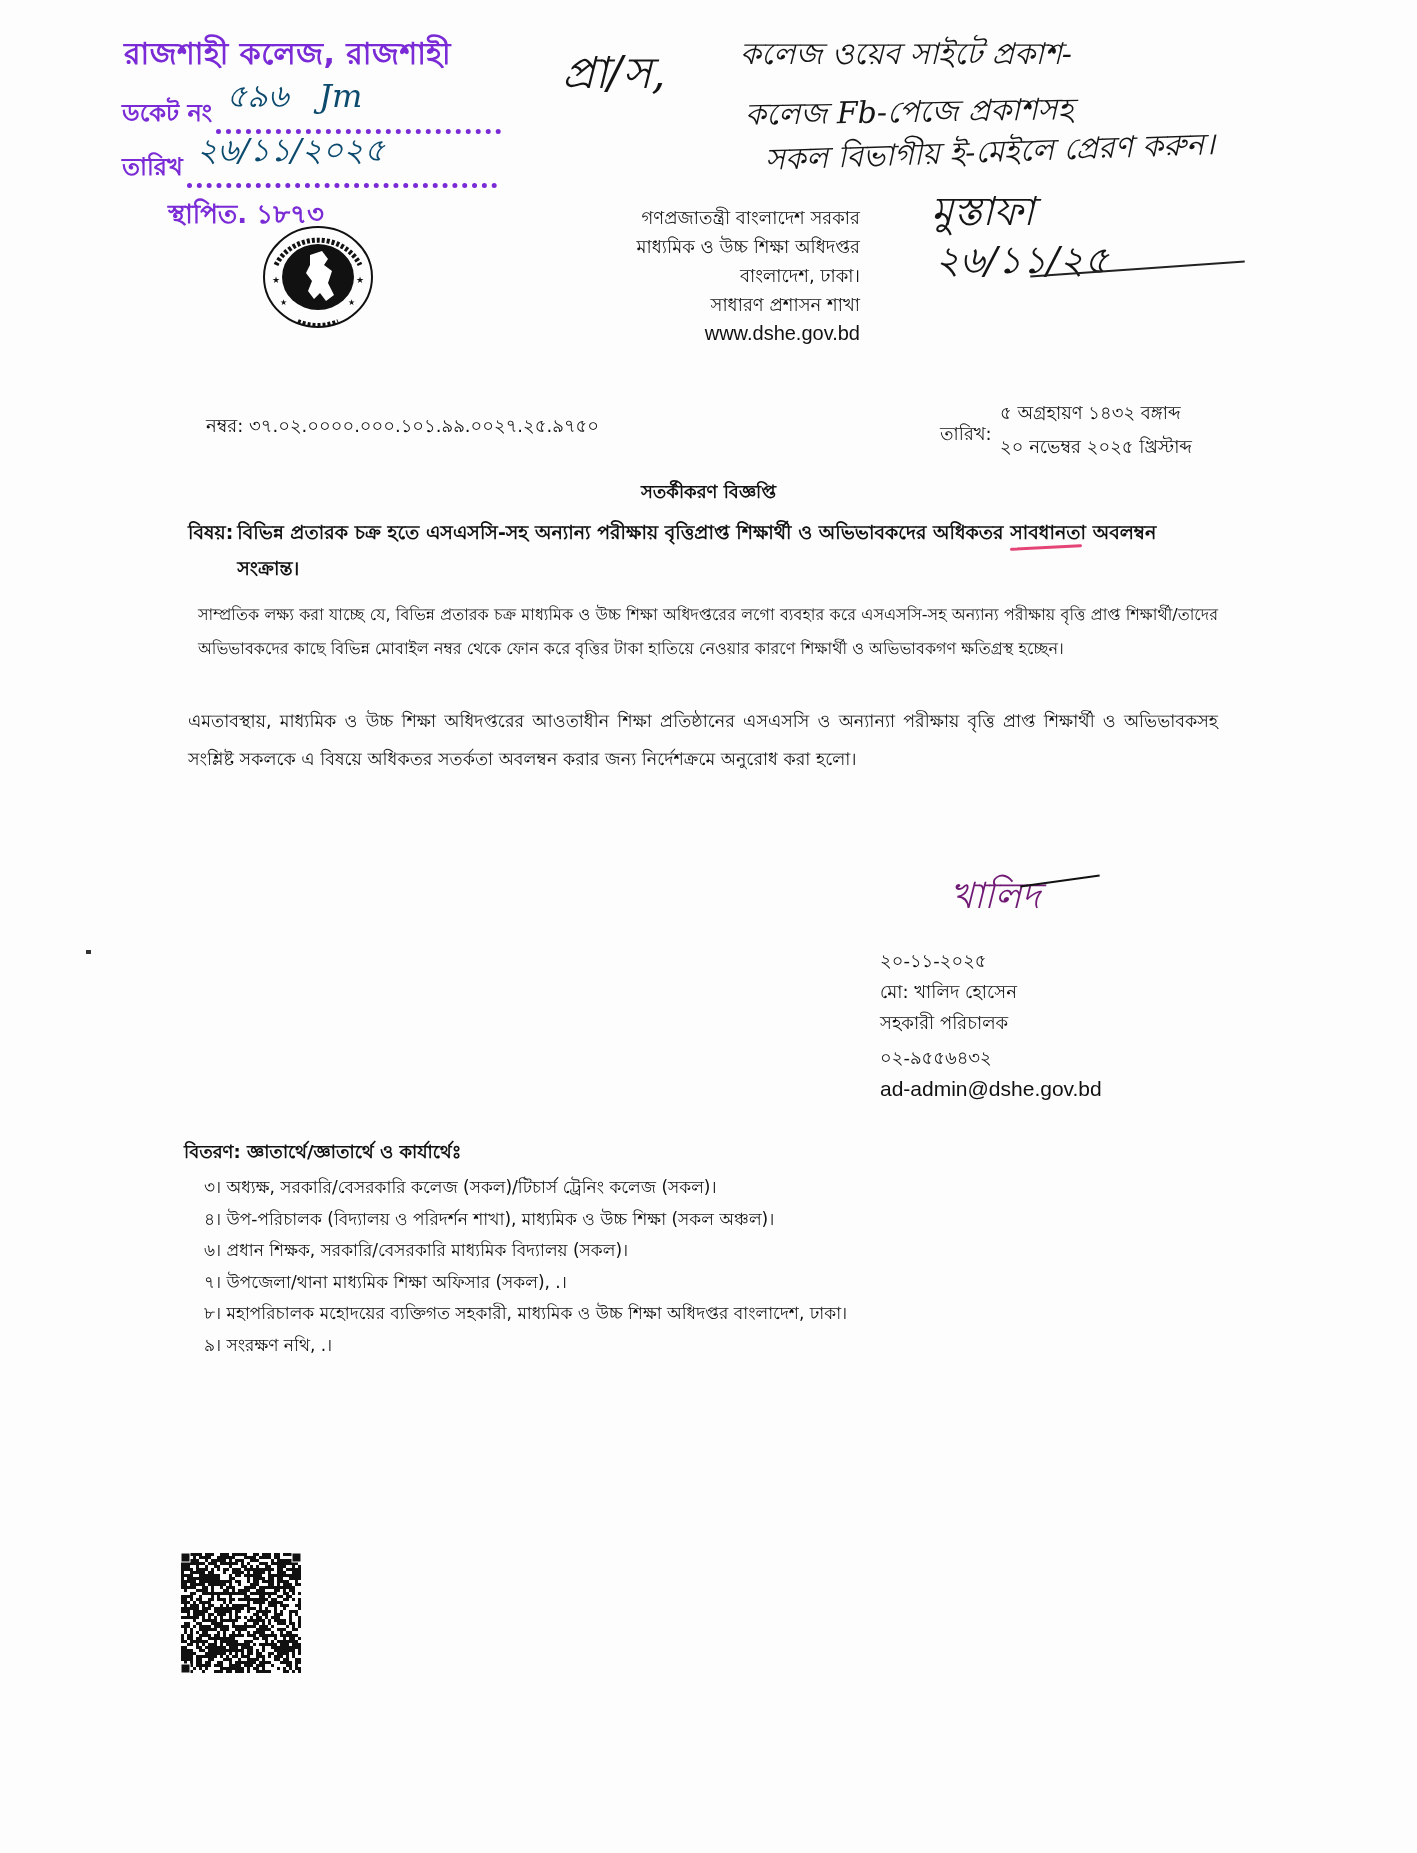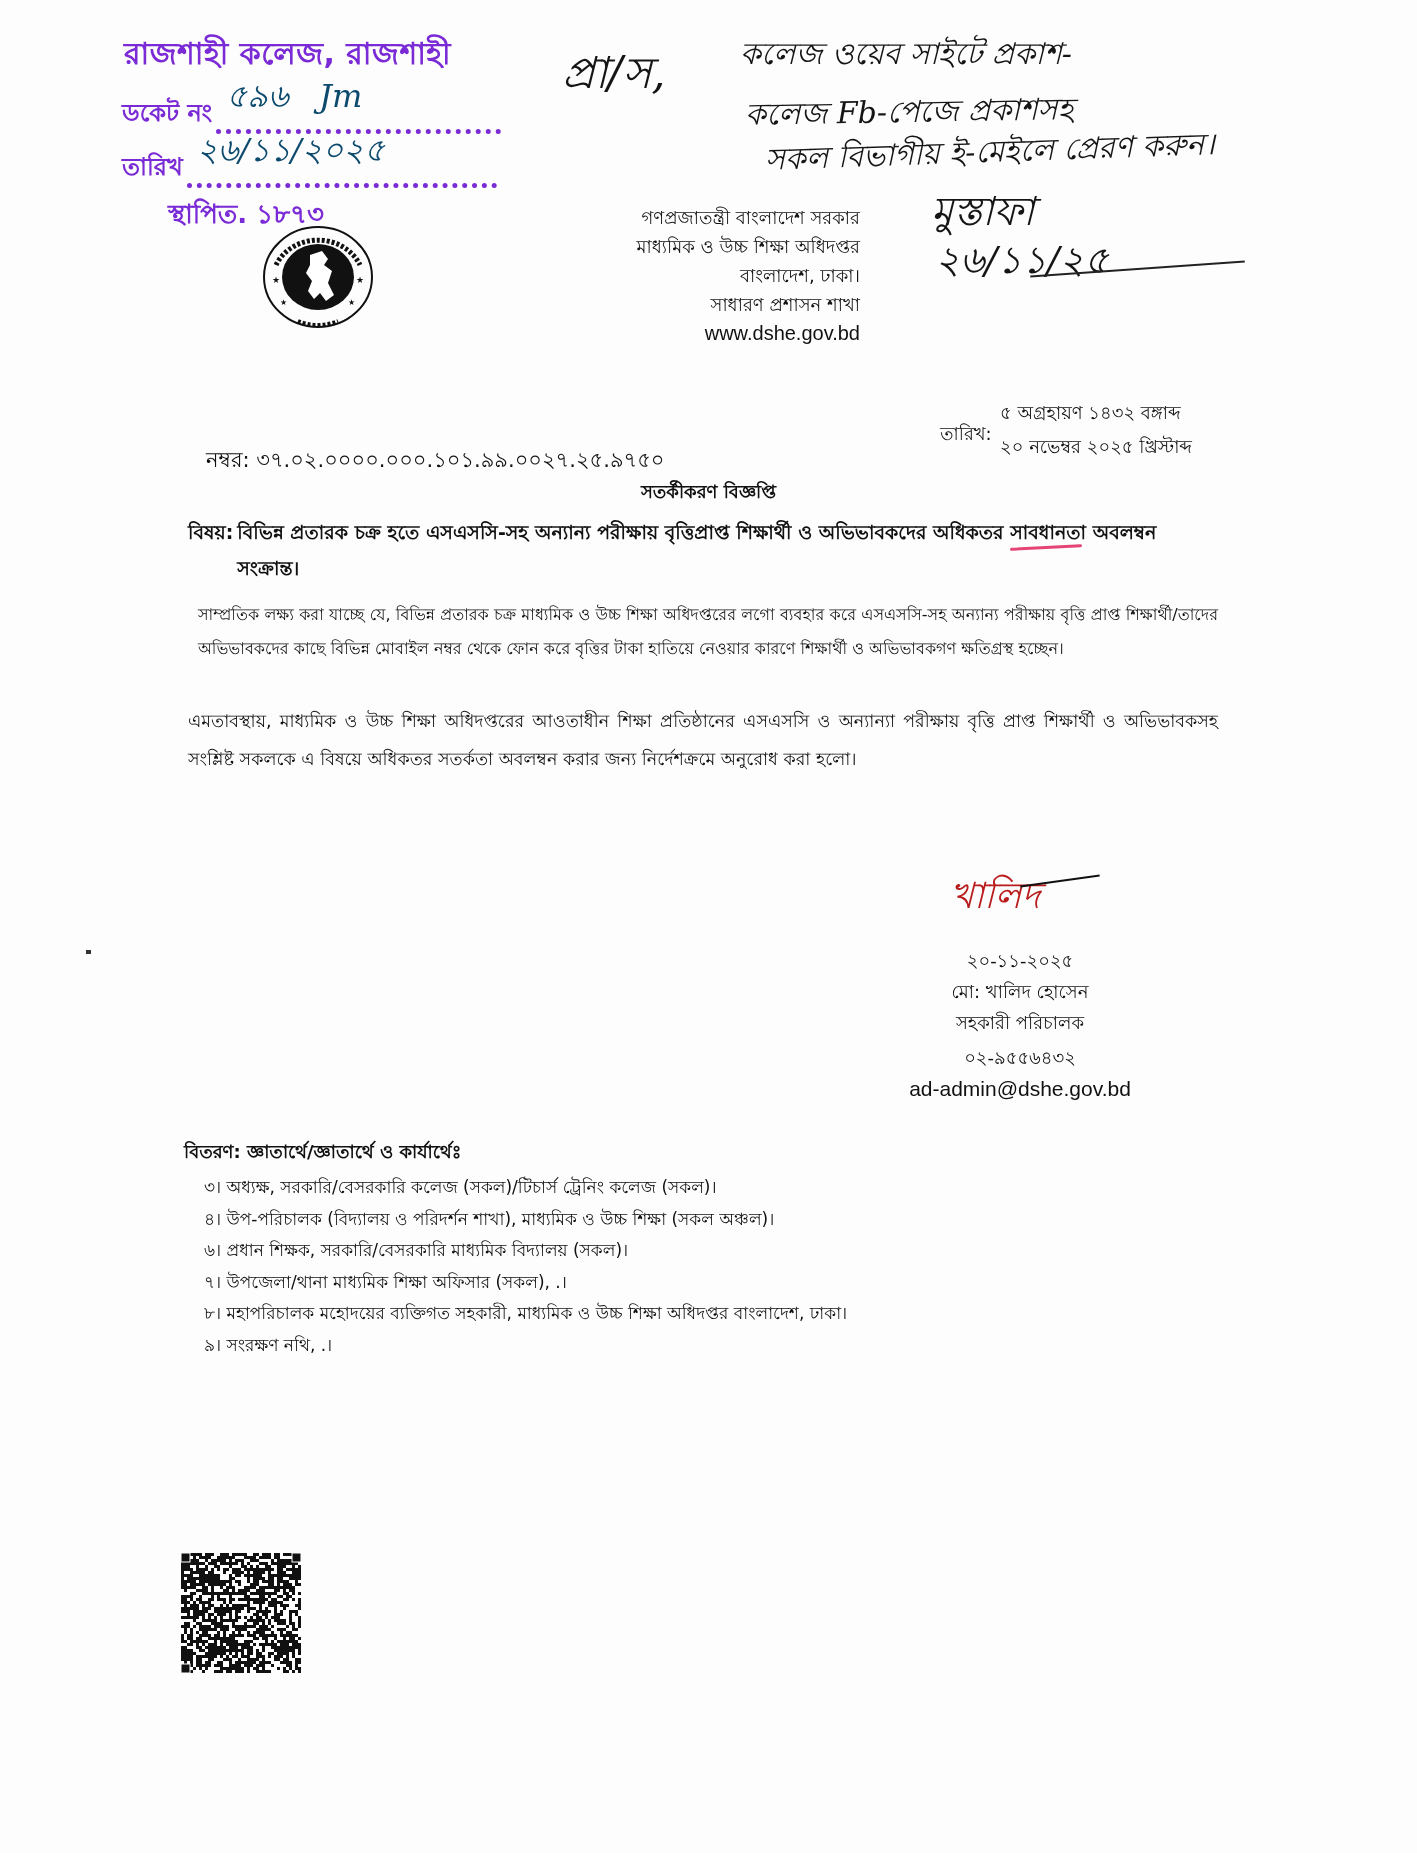--- a/index.html
+++ b/index.html
@@ -32,39 +32,39 @@
   .note-l3 { left: 765px; top: 128px; transform: rotate(-2deg); }
   .note-sign { left: 908px; top: 180px; font-size: 40px; margin-left: 23px; }
   .note-sign-date { left: 935px; top: 230px; font-size: 38px; }
   .note-underline { left: 1030px; top: 268px; width: 215px; height: 2px; background: #222; transform: rotate(-4deg); }
 
   
   .letterhead { left: 560px; top: 203px; width: 300px; text-align: right; font-size: 18px; line-height: 29px; }
   .letterhead .url { font-family: "Liberation Sans", sans-serif; font-size: 20px; }
 
   
-  .memo-no { left: 206px; top: 412px; font-size: 21px; white-space: nowrap; margin-top: 32px; }
+  .memo-no { left: 206px; top: 412px; font-size: 18px; white-space: nowrap; }
   .memo-date-label { left: 940px; top: 420px; font-size: 18px; }
   .memo-date-lines { left: 1000px; top: 396px; font-size: 18px; line-height: 34px; white-space: nowrap; }
 
   
   .notice-title { left: 0; width: 1417px; top: 478px; text-align: center; font-size: 18px; font-weight: bold; }
   .subject { left: 188px; top: 514px; width: 1020px; font-size: 19px; font-weight: bold; line-height: 36px; display: flex; }
   .subject-label { flex: 0 0 auto; margin-right: 4px; }
   .subject-text { flex: 1; }
   .red-underline { left: 1010px; top: 546px; width: 72px; height: 3px; background: #e0245e; border-radius: 2px; transform: rotate(-3deg); opacity: 0.85; }
 
   
   .para1 { left: 198px; top: 598px; width: 1020px; font-size: 16px; line-height: 34px; text-align: justify; }
   .para2 { left: 188px; top: 702px; width: 1030px; font-size: 17.5px; line-height: 38px; text-align: justify; }
 
   
-  .sig-scribble { left: 950px; top: 868px; font-family: "DejaVu Serif", serif; font-style: italic; font-size: 36px; color: #b91c1c; text-align: center; }
+  .sig-scribble { left: 950px; top: 868px; font-family: "DejaVu Serif", serif; font-style: italic; font-size: 36px; color: #701a75; text-align: center; }
   .sig-stroke { left: 1020px; top: 880px; width: 80px; height: 2px; background: #111; transform: rotate(-8deg); }
-  .sig-block { left: 860px; top: 945px; width: 320px; text-align: center; font-size: 18px; line-height: 31px; }
+  .sig-block { left: 880px; top: 945px; width: 320px; font-size: 18px; line-height: 31px; }
   .sig-block .email { font-family: "Liberation Sans", sans-serif; font-size: 21px; }
 
   
   .dist-head { left: 184px; top: 1138px; font-size: 18px; font-weight: bold; }
   .dist-list { left: 204px; top: 1172px; width: 1020px; font-size: 17px; line-height: 31.5px; margin: 0; padding: 0; list-style: none; }
   .dist-list li { margin: 0; }
 
   
   .qr { left: 181px; top: 1553px; width: 120px; height: 120px; background: #111; }
 

